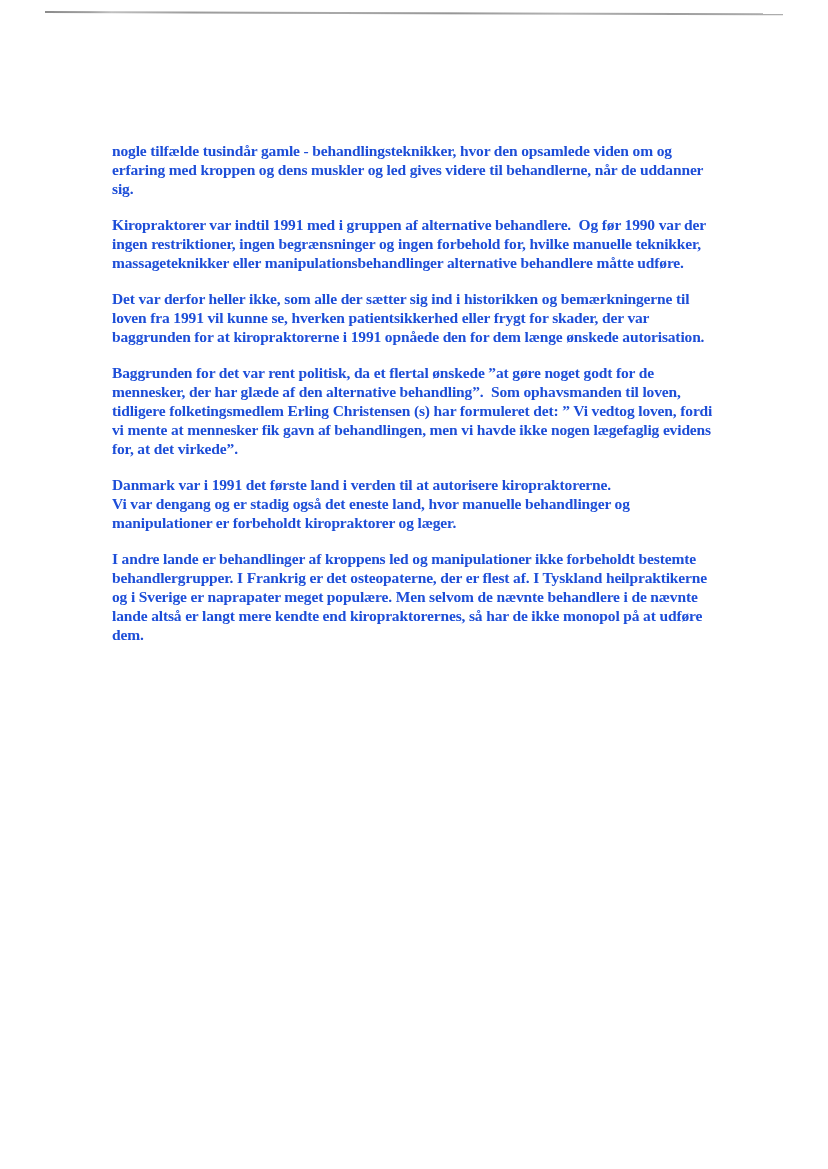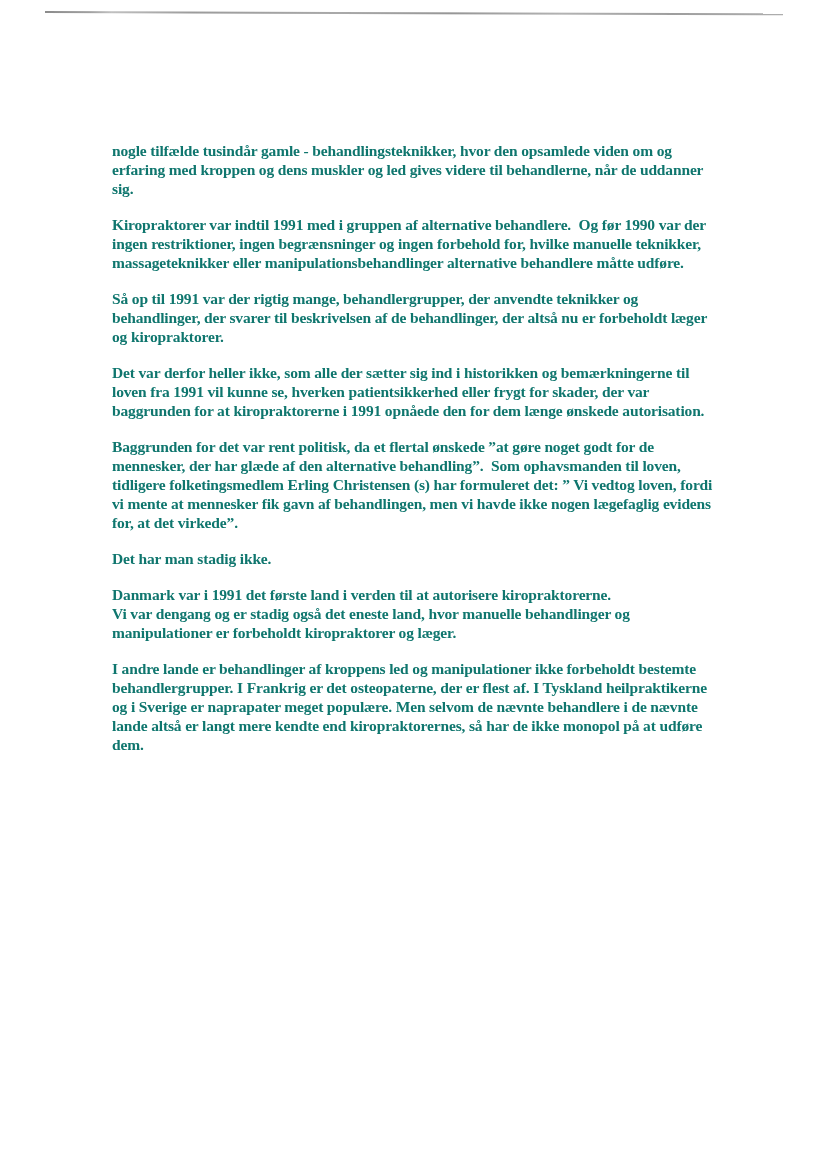--- a/index.html
+++ b/index.html
@@ -27,41 +27,39 @@
       #777 0%, #8f8f8f 6%, #b5b5b5 9%,
       #8a8a8a 20%, #9a9a9a 40%, #848484 55%,
       #a5a5a5 70%, #8d8d8d 85%, #9f9f9f 100%);
     opacity: 0.85;
   }
   .text-block {
     position: absolute;
     left: 112px;
     top: 141px;
     width: 608px;
-    color: #0f766e;
+    color: #1d4ed8;
   }
   .text-block p {
     margin: 0 0 17px 0;
     font-size: 15.5px;
     line-height: 19px;
     font-weight: bold;
     letter-spacing: -0.15px;
     white-space: pre-wrap;
     -webkit-font-smoothing: antialiased;
   }
 </style>
 </head>
 <body>
 
 <div class="page">
   <div class="scan-line"></div>
   <div class="text-block">
     <p>nogle tilfælde tusindår gamle - behandlingsteknikker, hvor den opsamlede viden om og erfaring med kroppen og dens muskler og led gives videre til behandlerne, når de uddanner sig.</p>
     <p>Kiropraktorer var indtil 1991 med i gruppen af alternative behandlere.  Og før 1990 var der ingen restriktioner, ingen begrænsninger og ingen forbehold for, hvilke manuelle teknikker, massageteknikker eller manipulationsbehandlinger alternative behandlere måtte udføre.</p>
-    <p>Så op til 1991 var der rigtig mange, behandlergrupper, der anvendte teknikker og behandlinger, der svarer til beskrivelsen af de behandlinger, der altså nu er forbeholdt læger og kiropraktorer.</p>
     <p>Det var derfor heller ikke, som alle der sætter sig ind i historikken og bemærkningerne til loven fra 1991 vil kunne se, hverken patientsikkerhed eller frygt for skader, der var baggrunden for at kiropraktorerne i 1991 opnåede den for dem længe ønskede autorisation.</p>
     <p>Baggrunden for det var rent politisk, da et flertal ønskede ”at gøre noget godt for de mennesker, der har glæde af den alternative behandling”.  Som ophavsmanden til loven, tidligere folketingsmedlem Erling Christensen (s) har formuleret det: ” Vi vedtog loven, fordi vi mente at mennesker fik gavn af behandlingen, men vi havde ikke nogen lægefaglig evidens for, at det virkede”.</p>
-    <p>Det har man stadig ikke.</p>
     <p>Danmark var i 1991 det første land i verden til at autorisere kiropraktorerne.
 Vi var dengang og er stadig også det eneste land, hvor manuelle behandlinger og manipulationer er forbeholdt kiropraktorer og læger.</p>
     <p>I andre lande er behandlinger af kroppens led og manipulationer ikke forbeholdt bestemte behandlergrupper. I Frankrig er det osteopaterne, der er flest af. I Tyskland heilpraktikerne og i Sverige er naprapater meget populære. Men selvom de nævnte behandlere i de nævnte lande altså er langt mere kendte end kiropraktorernes, så har de ikke monopol på at udføre dem.</p>
   </div>
 </div>
 
 </body></html>

